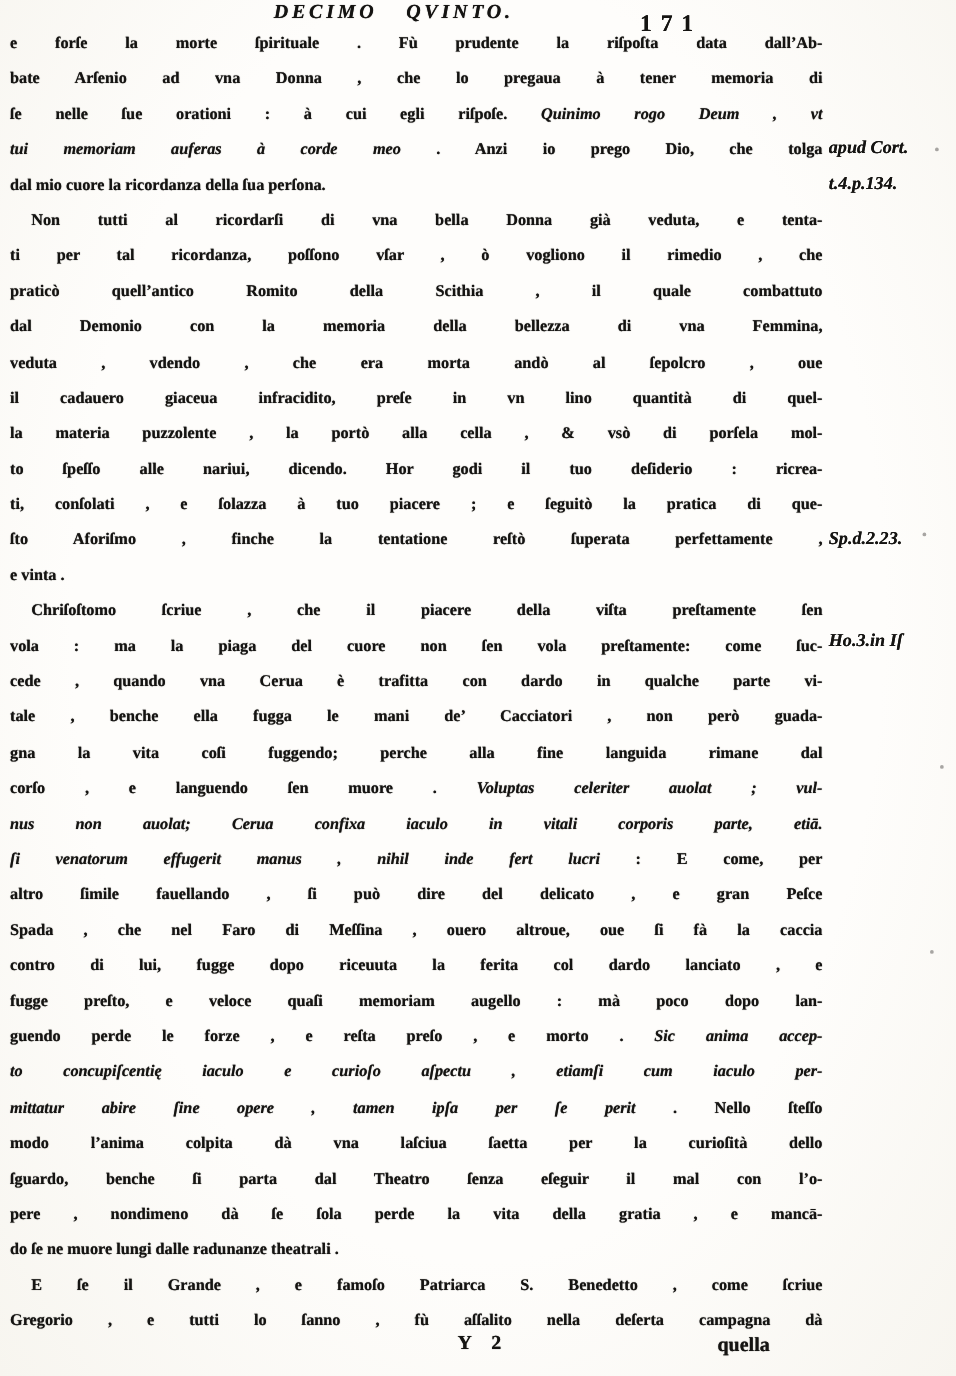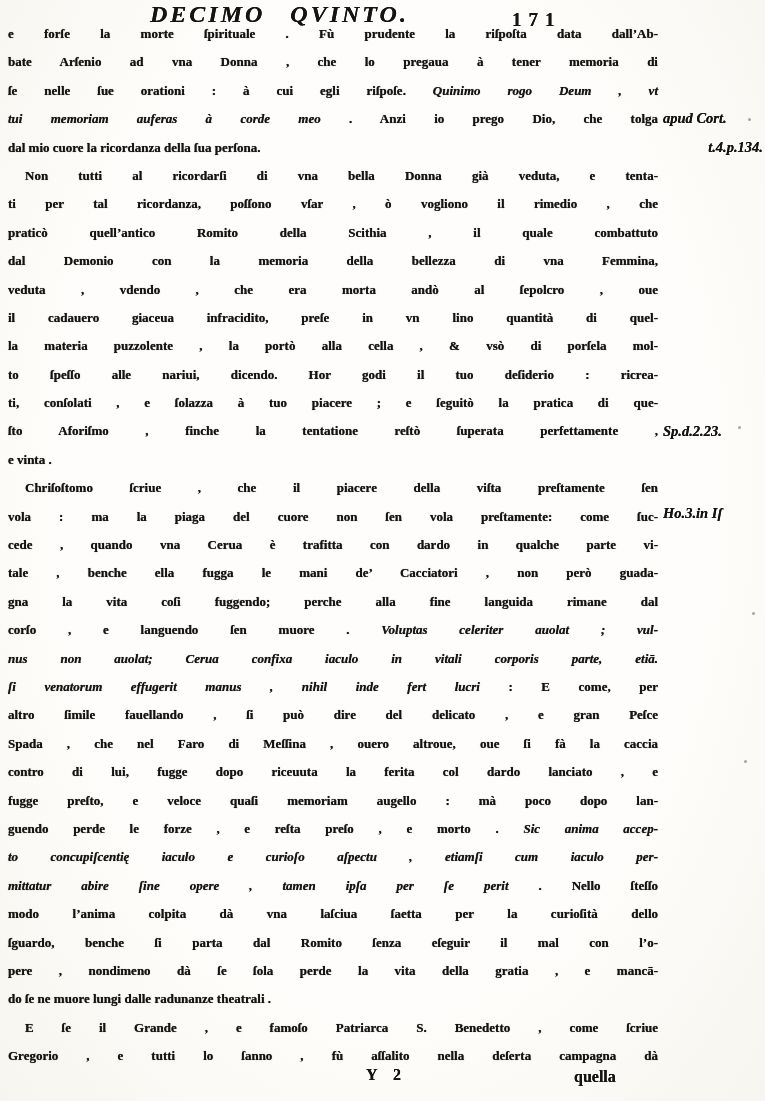--- a/index.html
+++ b/index.html
@@ -7,22 +7,22 @@
     position:relative;
     width:765px;height:1101px;
     background:#fcfbf8;
     background-image:radial-gradient(ellipse at 50% 45%, #fefdfb 60%, #f7f5ef 100%);
     overflow:hidden;
     font-family:"Liberation Serif","DejaVu Serif",serif;
     color:#151412;
   }
   .running-title{
     position:absolute;top:1px;left:150px;width:330px;
-    text-align:left;
-    font-style:italic;font-weight:700;font-size:24px;
+    text-align:center;
+    font-style:italic;font-weight:700;font-size:16px;
     letter-spacing:3px;word-spacing:16px;
     text-shadow:0 0 .6px #151412;
     white-space:nowrap;
   }
   .page-number{
     position:absolute;top:9px;left:512px;
     font-weight:700;font-size:19px;letter-spacing:7px;
     text-shadow:0 0 .5px #151412;
     text-align:center;
   }
@@ -95,31 +95,31 @@
       <div class="line j"><span class="it">nus non auolat; Cerua confixa iaculo in vitali corporis parte, etiā.</span></div>
       <div class="line j"><span class="it">ſi venatorum effugerit manus , nihil inde fert lucri</span><span> : E come, per</span></div>
       <div class="line j"><span>altro ſimile fauellando , ſi può dire del delicato , e gran Peſce</span></div>
       <div class="line j"><span>Spada , che nel Faro di Meſſina , ouero altroue, oue ſi fà la caccia</span></div>
       <div class="line j"><span>contro di lui, fugge dopo riceuuta la ferita col dardo lanciato , e</span></div>
       <div class="line j"><span>fugge preſto, e veloce quaſi memoriam augello : mà poco dopo lan-</span></div>
       <div class="line j"><span>guendo perde le forze , e reſta preſo , e morto . </span><span class="it">Sic anima accep-</span></div>
       <div class="line j"><span class="it">to concupiſcentię iaculo e curioſo aſpectu , etiamſi cum iaculo per-</span></div>
       <div class="line j"><span class="it">mittatur abire ſine opere , tamen ipſa per ſe perit</span><span> . Nello ſteſſo</span></div>
       <div class="line j"><span>modo l’anima colpita dà vna laſciua ſaetta per la curioſità dello</span></div>
-      <div class="line j"><span>ſguardo, benche ſi parta dal Romito ſenza eſeguir il mal con l’o-</span></div>
+      <div class="line j"><span>ſguardo, benche ſi parta dal Theatro ſenza eſeguir il mal con l’o-</span></div>
       <div class="line j"><span>pere , nondimeno dà ſe ſola perde la vita della gratia , e mancā-</span></div>
       <div class="line"><span>do ſe ne muore lungi dalle radunanze theatrali .</span></div>
       <div class="line j ind"><span>E ſe il Grande , e famoſo Patriarca S. Benedetto , come ſcriue</span></div>
       <div class="line j"><span>Gregorio , e tutti lo ſanno , fù aſſalito nella deſerta campagna dà</span></div>
     </div>
 
   <div class="footer-sig">Y 2</div>
   <div class="footer-catch">quella</div>
 
   <div class="speck" style="top:118px;left:748px;"></div>
   <div class="speck" style="top:426px;left:738px;"></div>
   <div class="speck" style="top:612px;left:752px;"></div>
   <div class="speck" style="top:760px;left:744px;"></div>
 <div class="mnote" style="top: 110.2px;">apud Cort.</div>
-    <div class="mnote" style="top: 138.6px; text-align: right;">t.4.p.134.</div>
+    <div class="mnote" style="top: 138.6px;">t.4.p.134.</div>
     <div class="mnote" style="top: 422.6px;">Sp.d.2.23.</div>
     <div class="mnote" style="top: 505px;">Ho.3.in Iſ</div>
   </div>
 
 </body></html>

